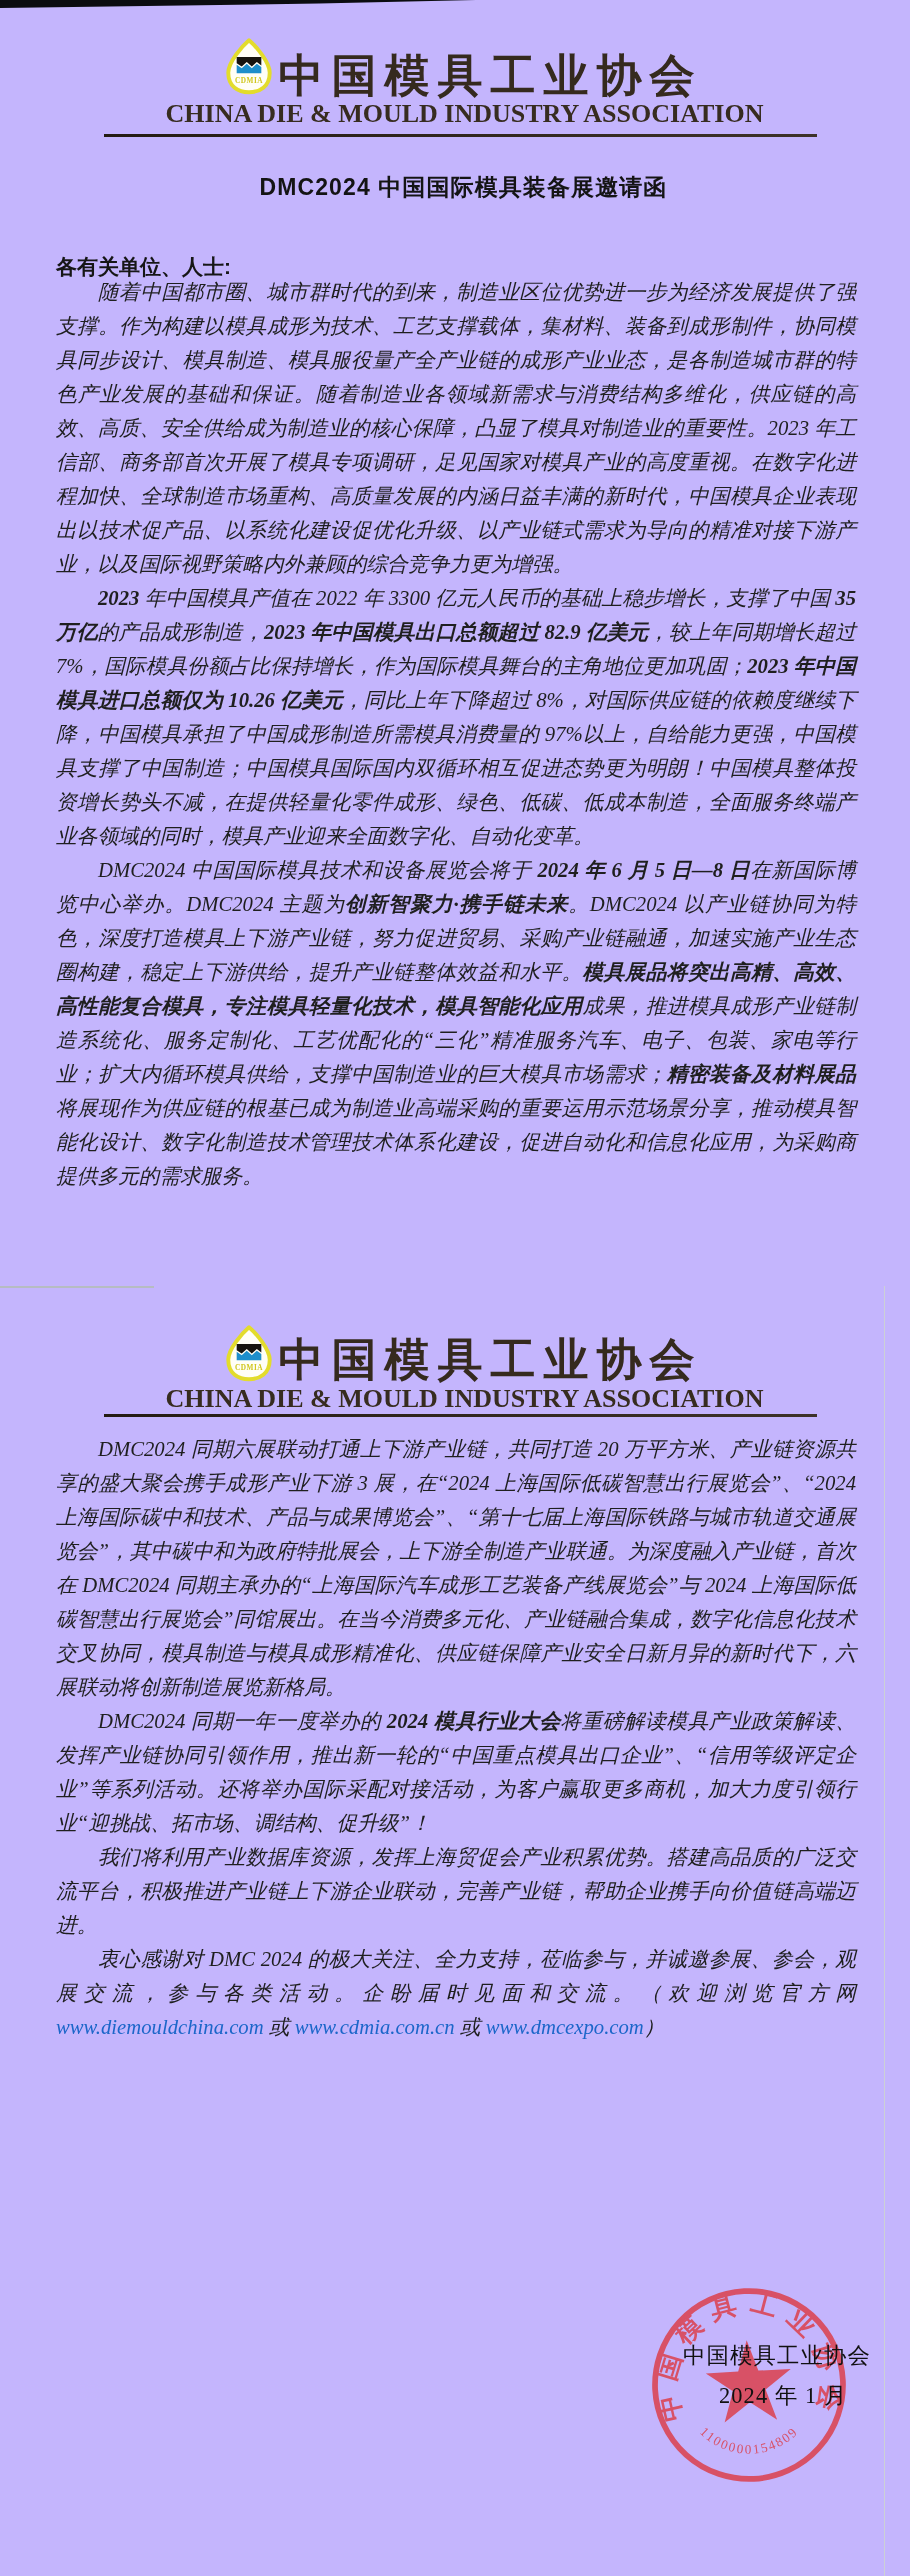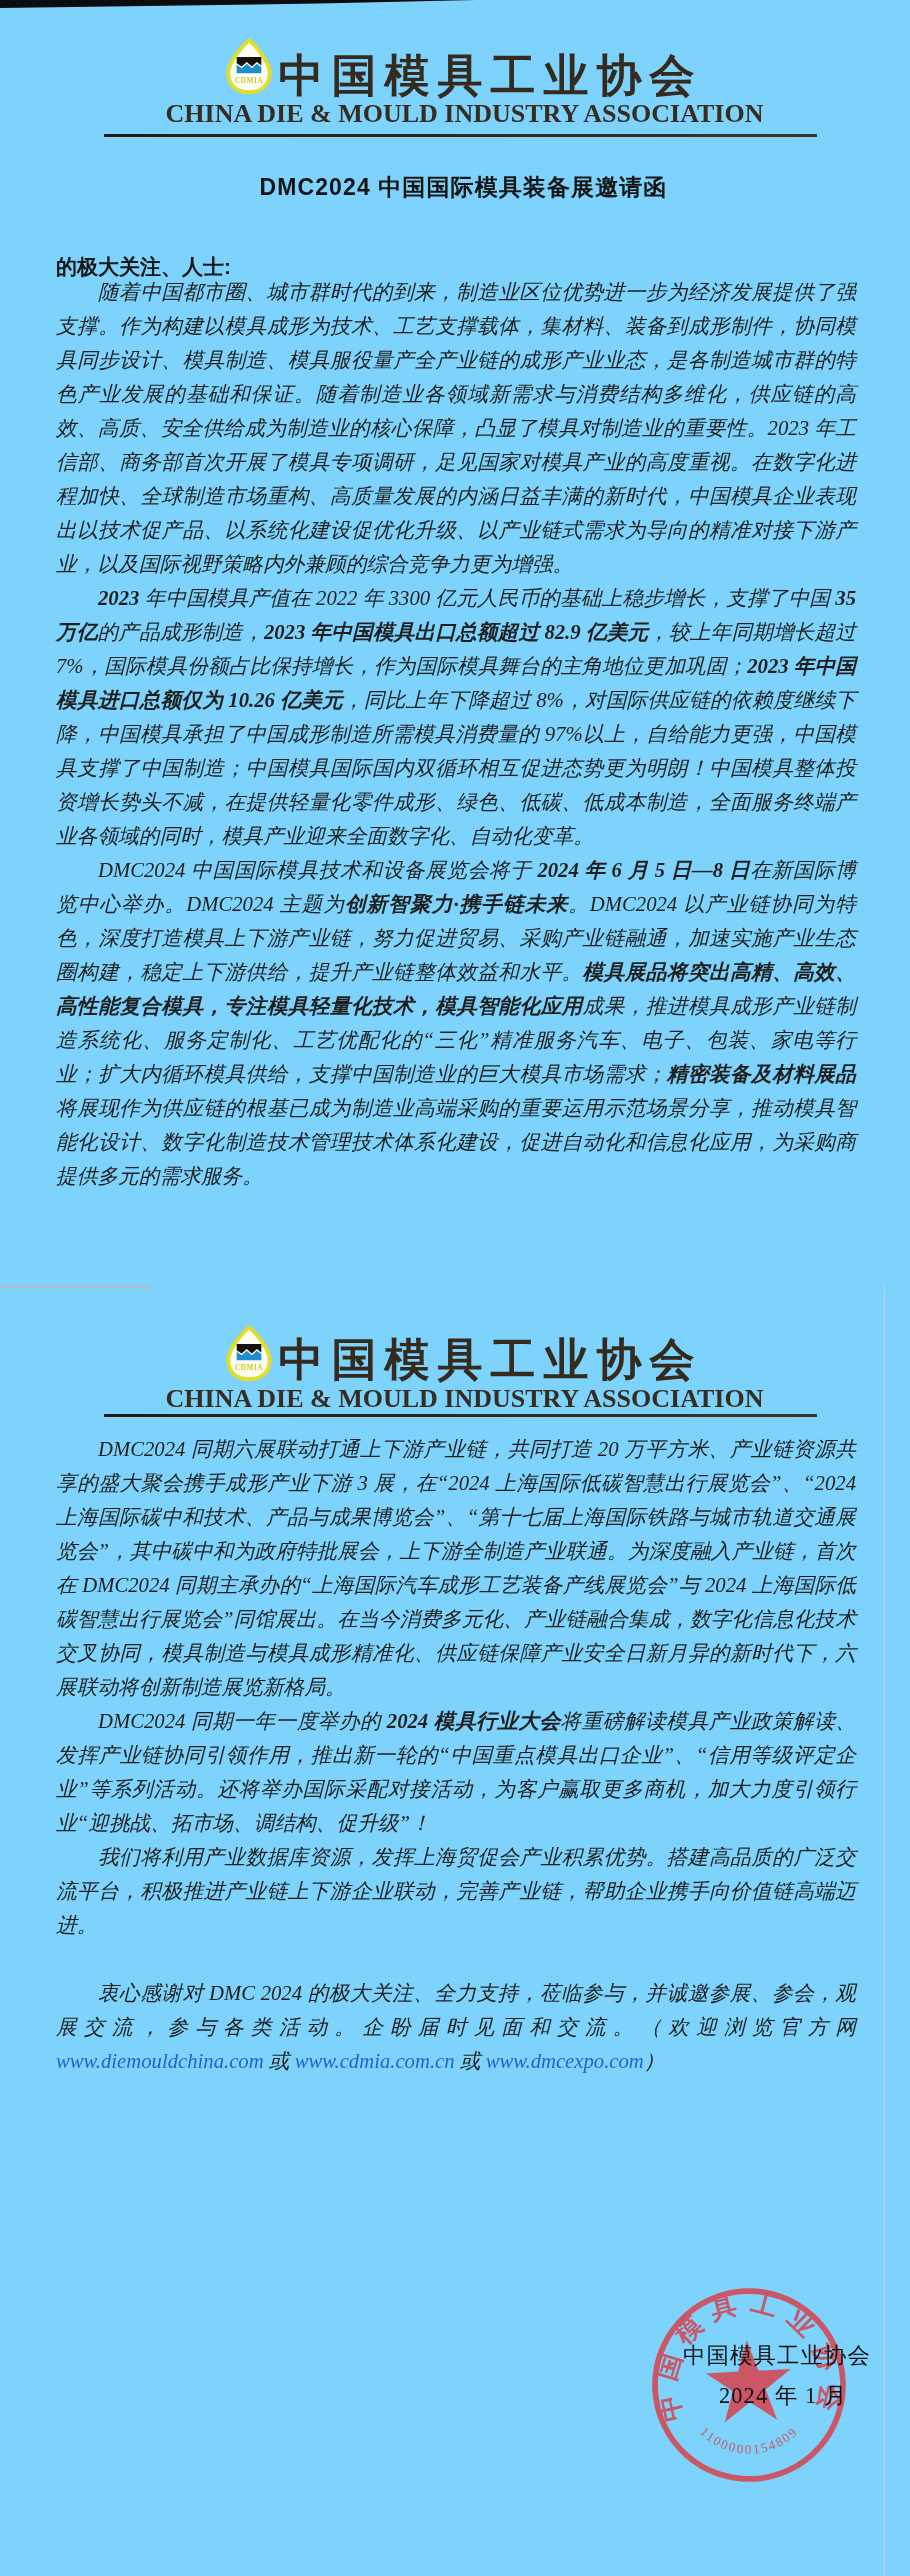--- a/index.html
+++ b/index.html
@@ -1,16 +1,16 @@
 <!DOCTYPE html>
 <html style="--link-blue: #1b66c9; --stamp-red: #dd3b45; --logo-yellow: #e3dc2c; --logo-blue: #1d8ecb; --logo-text-yellow: #cfc61c;font-size:9.2px"><head>
 <meta charset="utf-8">
 <style>
   html,body{margin:0;padding:0;background:#e9e9e9;}
-  #doc{position:relative;width:911px;height:2576px;background:#7dd3fc;overflow:hidden;
+  #doc{position:relative;width:911px;height:2576px;background:#c4b5fd;overflow:hidden;
        font-family:"Liberation Serif","DejaVu Serif",serif;color:#1f1f1f;}
   
   .scan-top{position:absolute;top:0;left:0;width:476px;height:8px;background:#0b0c10;
             clip-path:polygon(0 0,100% 0,67% 45%,0 100%);}
   .page-sep{position:absolute;top:1286px;left:0;width:154px;height:1.7px;background:#b6bcc2;}
   .edge-line{position:absolute;top:1286px;left:884px;width:1.1px;height:1290px;background:#ccd1d5;}
   
   .logo{position:absolute;width:56px;height:59px;}
   .logo.p1{left:221px;top:37px;}
   .logo.p2{left:221px;top:1324px;}
@@ -26,21 +26,21 @@
   
   .doc-title{position:absolute;top:172px;left:8px;width:911px;text-align:center;font-size:23px;
              font-weight:bold;letter-spacing:1.1px;color:#141414;
              font-family:"Liberation Sans","DejaVu Sans",sans-serif;}
   .salutation{position:absolute;top:253px;left:56px;font-size:21px;font-weight:bold;color:#161616;
               font-family:"Liberation Sans","DejaVu Sans",sans-serif;}
   .body-block{position:absolute;left:56px;width:800px;font-size:20.7px;line-height:34px;
               text-align:justify;color:#1f1f1f;}
   .body-block.b1{top:275px;} .body-block.b2{top:1432px;}
   .body-block p{margin:0;text-indent:42px;font-style:italic;}
-  .body-block p.gap-top{margin-top:34px;}
+  .body-block p.gap-top{}
   .b{font-weight:700;}
   .url{color:var(--link-blue,#1b66c9);text-decoration:none;cursor:pointer;}
   
   .sig-org{position:absolute;top:2340px;left:683px;font-size:22.4px;letter-spacing:1.1px;
            color:#111;z-index:3;white-space:nowrap;}
   .sig-date{position:absolute;top:2380px;left:719px;font-size:22.4px;letter-spacing:1.1px;
             color:#111;z-index:3;white-space:nowrap;text-align:right;}
   .stamp{position:absolute;left:647px;top:2283px;width:204px;height:204px;z-index:2;
          transform:rotate(-3deg);}
 </style>
@@ -55,21 +55,21 @@
     <path d="M50,5 C63,16 87,45 87,63 C87,88 69,98 50,98 C31,98 13,88 13,63 C13,45 37,16 50,5 Z" fill="#fffef6" stroke="#e3dc2c" stroke-width="7" stroke-linejoin="round"></path>
     <path d="M28,35 L72,35 L72,50 L64,44 L55,52 L46,44 L37,52 L28,46 Z" fill="#17140f"></path>
     <path d="M28,49 L37,55 L46,47 L55,55 L64,47 L72,53 L72,64 L28,64 Z" fill="#1d8ecb"></path>
     <text x="50" y="82" text-anchor="middle" font-size="13" font-weight="bold" fill="#cfc61c" letter-spacing="1">CDMIA</text>
   </svg>
   <div class="org-cn p1">中国模具工业协会</div>
   <div class="org-en p1">CHINA DIE &amp; MOULD INDUSTRY ASSOCIATION</div>
   <div class="head-rule p1"></div>
 
   <div class="doc-title">DMC2024 中国国际模具装备展邀请函</div>
-  <div class="salutation">的极大关注、人士:</div>
+  <div class="salutation">各有关单位、人士:</div>
 
   <div class="body-block b1">
     <p><span>随着中国都市圈、城市群时代的到来，制造业区位优势进一步为经济发展提供了强支撑。作为构建以模具成形为技术、工艺支撑载体，集材料、装备到成形制件，协同模具同步设计、模具制造、模具服役量产全产业链的成形产业业态，是各制造城市群的特色产业发展的基础和保证。随着制造业各领域新需求与消费结构多维化，供应链的高效、高质、安全供给成为制造业的核心保障，凸显了模具对制造业的重要性。2023 年工信部、商务部首次开展了模具专项调研，足见国家对模具产业的高度重视。在数字化进程加快、全球制造市场重构、高质量发展的内涵日益丰满的新时代，中国模具企业表现出以技术促产品、以系统化建设促优化升级、以产业链式需求为导向的精准对接下游产业，以及国际视野策略内外兼顾的综合竞争力更为增强。</span></p>
     <p><span class="b">2023</span><span> 年中国模具产值在 2022 年 3300 亿元人民币的基础上稳步增长，支撑了中国 </span><span class="b">35 万亿</span><span>的产品成形制造，</span><span class="b">2023 年中国模具出口总额超过 82.9 亿美元</span><span>，较上年同期增长超过 7%，国际模具份额占比保持增长，作为国际模具舞台的主角地位更加巩固；</span><span class="b">2023 年中国模具进口总额仅为 10.26 亿美元</span><span>，同比上年下降超过 8%，对国际供应链的依赖度继续下降，中国模具承担了中国成形制造所需模具消费量的 97%以上，自给能力更强，中国模具支撑了中国制造；中国模具国际国内双循环相互促进态势更为明朗！中国模具整体投资增长势头不减，在提供轻量化零件成形、绿色、低碳、低成本制造，全面服务终端产业各领域的同时，模具产业迎来全面数字化、自动化变革。</span></p>
     <p><span>DMC2024 中国国际模具技术和设备展览会将于 </span><span class="b">2024 年 6 月 5 日—8 日</span><span>在新国际博览中心举办。DMC2024 主题为</span><span class="b">创新智聚力·携手链未来</span><span>。DMC2024 以产业链协同为特色，深度打造模具上下游产业链，努力促进贸易、采购产业链融通，加速实施产业生态圈构建，稳定上下游供给，提升产业链整体效益和水平。</span><span class="b">模具展品将突出高精、高效、高性能复合模具，专注模具轻量化技术，模具智能化应用</span><span>成果，推进模具成形产业链制造系统化、服务定制化、工艺优配化的“三化”精准服务汽车、电子、包装、家电等行业；扩大内循环模具供给，支撑中国制造业的巨大模具市场需求；</span><span class="b">精密装备及材料展品</span><span>将展现作为供应链的根基已成为制造业高端采购的重要运用示范场景分享，推动模具智能化设计、数字化制造技术管理技术体系化建设，促进自动化和信息化应用，为采购商提供多元的需求服务。</span></p>
   </div>
 
   <div class="page-sep"></div>
   <div class="edge-line"></div>
 

